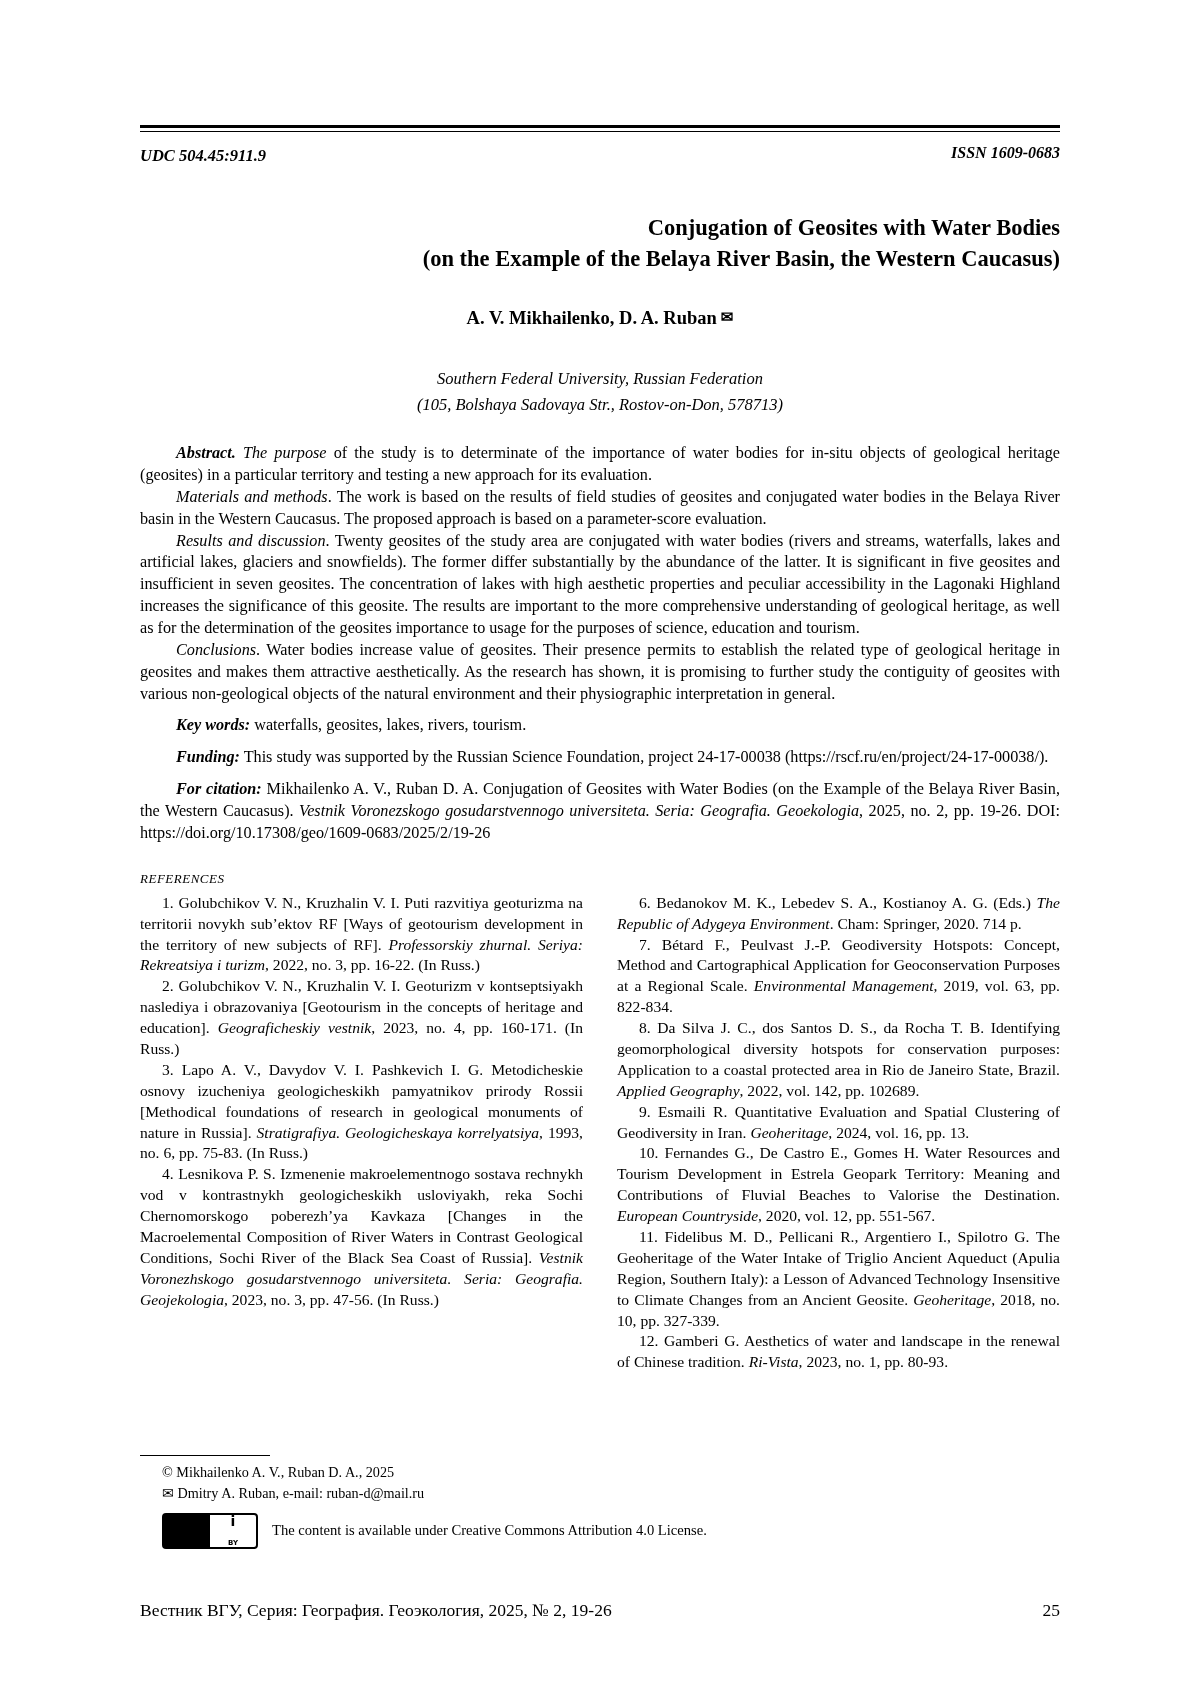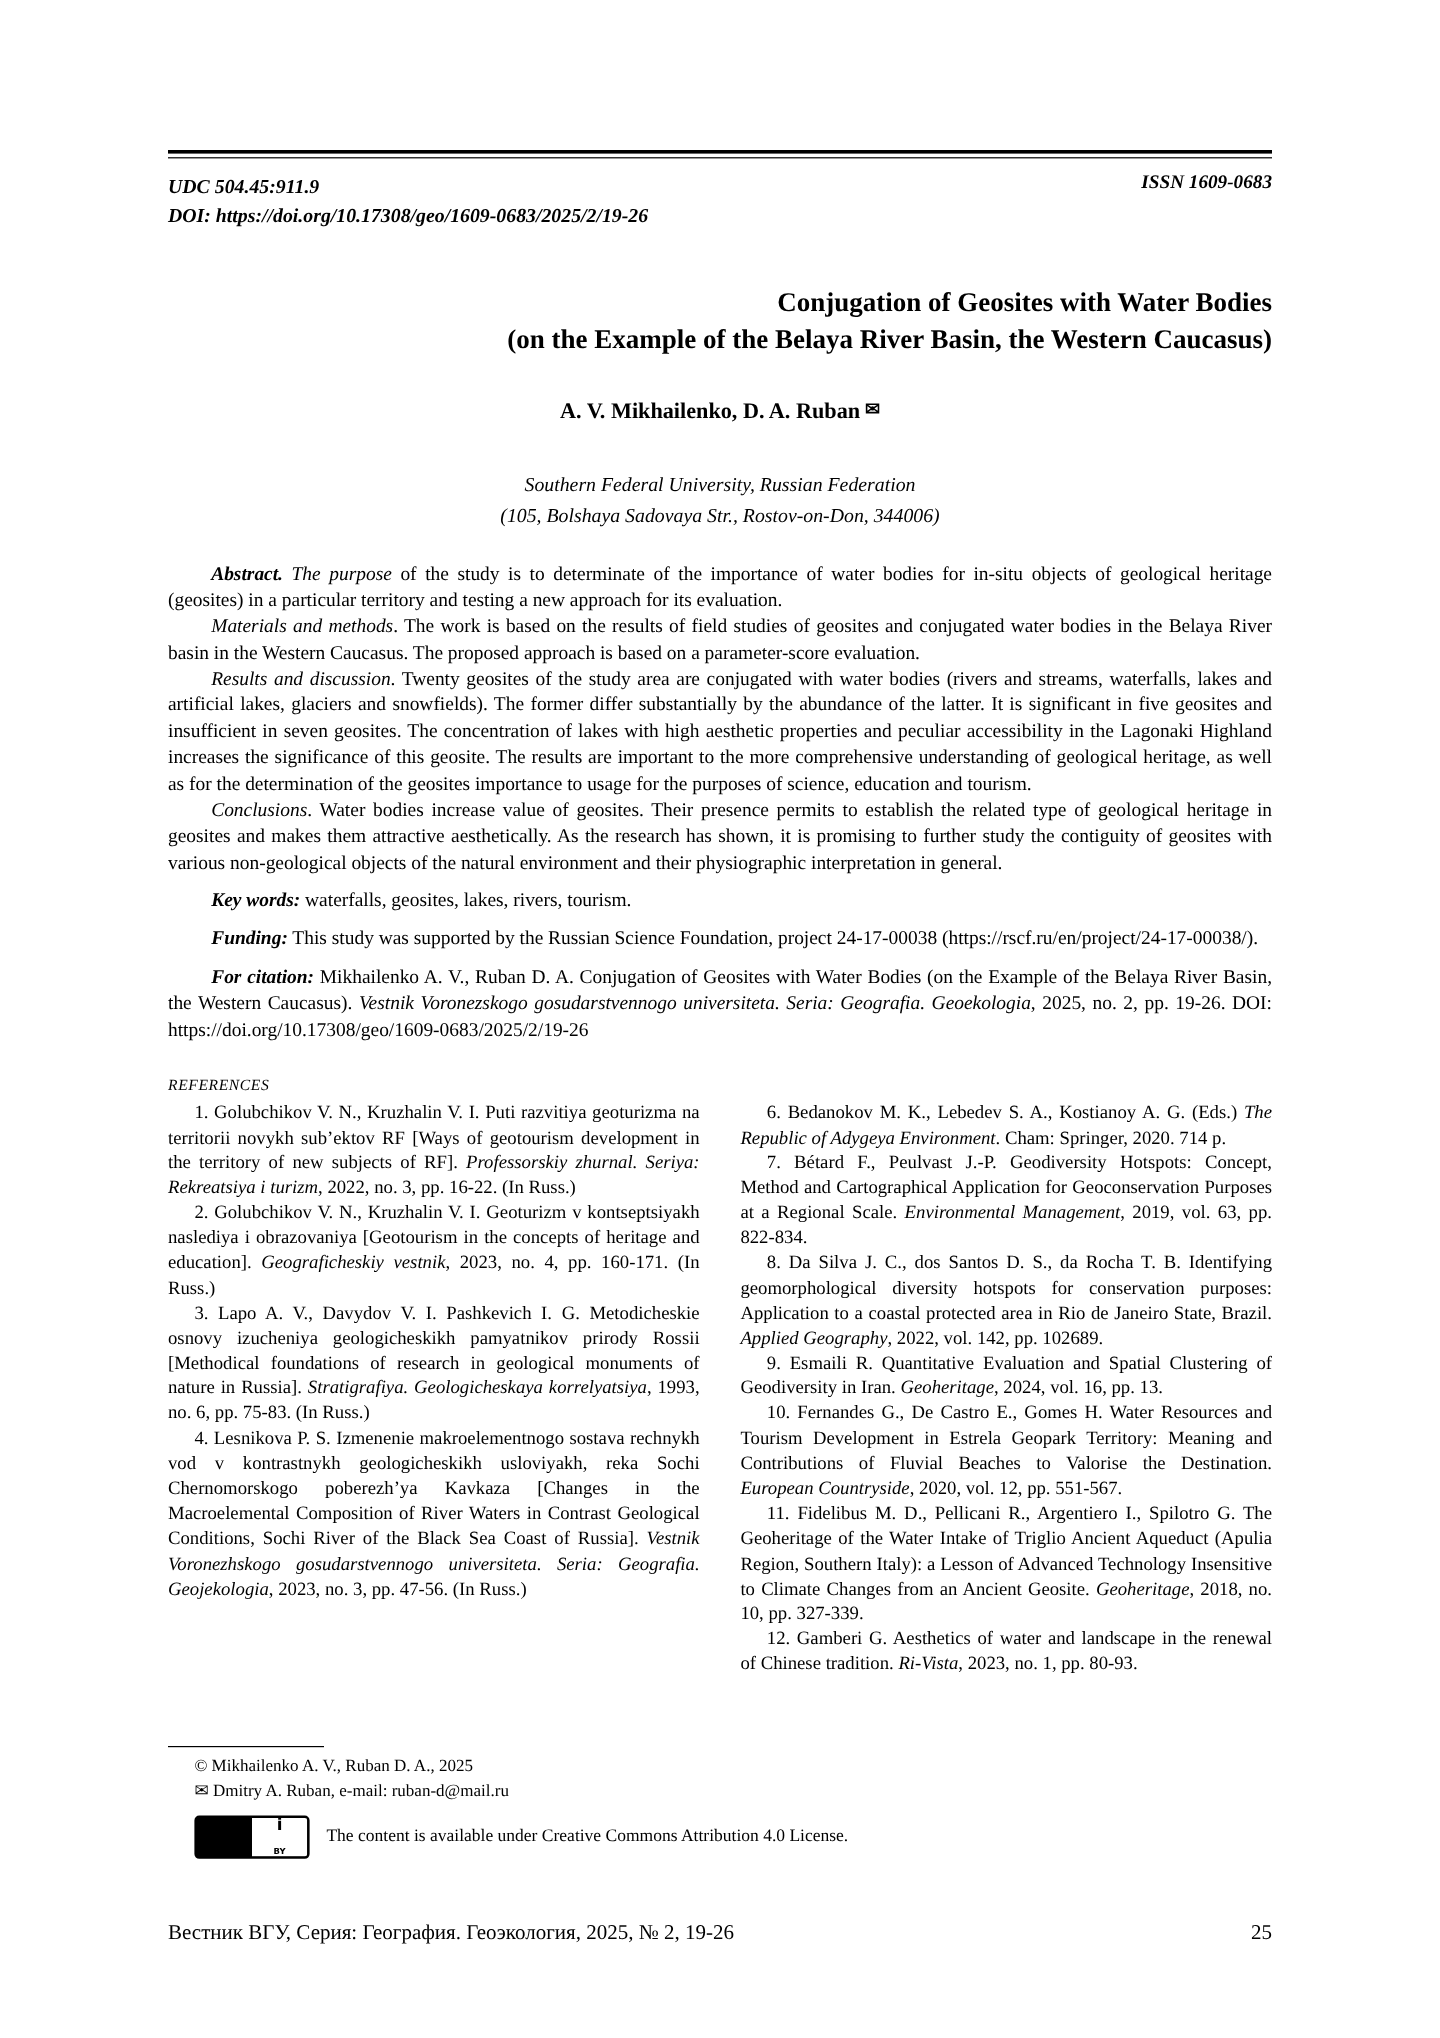--- a/index.html
+++ b/index.html
@@ -223,37 +223,36 @@
 
 <div class="page">
   <div class="content">
 
     <div class="rule-thick"></div>
     <div class="rule-thin"></div>
 
     <div class="header-row">
       <div class="header-left">
         <div>UDC 504.45:911.9</div>
-        <div>DOI: https://doi.org/10.17308/geo/1609-0683/2025/2/19-26</div>
       </div>
       <div class="header-right">ISSN 1609-0683</div>
     </div>
 
     <div class="title">
       <div>Conjugation of Geosites with Water Bodies</div>
       <div>(on the Example of the Belaya River Basin, the Western Caucasus)</div>
     </div>
 
     <div class="authors">
       <span>A. V. Mikhailenko, D. A. Ruban</span><span class="envelope">✉</span>
     </div>
 
     <div class="affiliation">
       <div>Southern Federal University, Russian Federation</div>
-      <div>(105, Bolshaya Sadovaya Str., Rostov-on-Don, 344006)</div>
+      <div>(105, Bolshaya Sadovaya Str., Rostov-on-Don, 578713)</div>
     </div>
 
     <div class="abstract">
       <p><span class="lead-bi">Abstract.</span> <span class="lead-i">The purpose</span><span> of the study is to determinate of the importance of water bodies for in-situ objects of geological heritage (geosites) in a particular territory and testing a new approach for its evaluation.</span></p>
       <p><span class="lead-i">Materials and methods</span><span>. The work is based on the results of field studies of geosites and conjugated water bodies in the Belaya River basin in the Western Caucasus. The proposed approach is based on a parameter-score evaluation.</span></p>
       <p><span class="lead-i">Results and discussion</span><span>. Twenty geosites of the study area are conjugated with water bodies (rivers and streams, waterfalls, lakes and artificial lakes, glaciers and snowfields). The former differ substantially by the abundance of the latter. It is significant in five geosites and insufficient in seven geosites. The concentration of lakes with high aesthetic properties and peculiar accessibility in the Lagonaki Highland increases the significance of this geosite. The results are important to the more comprehensive understanding of geological heritage, as well as for the determination of the geosites importance to usage for the purposes of science, education and tourism.</span></p>
       <p><span class="lead-i">Conclusions</span><span>. Water bodies increase value of geosites. Their presence permits to establish the related type of geological heritage in geosites and makes them attractive aesthetically. As the research has shown, it is promising to further study the contiguity of geosites with various non-geological objects of the natural environment and their physiographic interpretation in general.</span></p>
       <p class="gap-p"><span class="lead-bi">Key words:</span><span> waterfalls, geosites, lakes, rivers, tourism.</span></p>
       <p class="gap-p"><span class="lead-bi">Funding:</span><span> This study was supported by the Russian Science Foundation, project 24-17-00038 (https://rscf.ru/en/project/24-17-00038/).</span></p>
       <p class="gap-p"><span class="lead-bi">For citation:</span><span> Mikhailenko A. V., Ruban D. A. Conjugation of Geosites with Water Bodies (on the Example of the Belaya River Basin, the Western Caucasus). </span><span class="ital">Vestnik Voronezskogo gosudarstvennogo universiteta. Seria: Geografia. Geoekologia</span><span>, 2025, no. 2, pp. 19-26. DOI: https://doi.org/10.17308/geo/1609-0683/2025/2/19-26</span></p>

